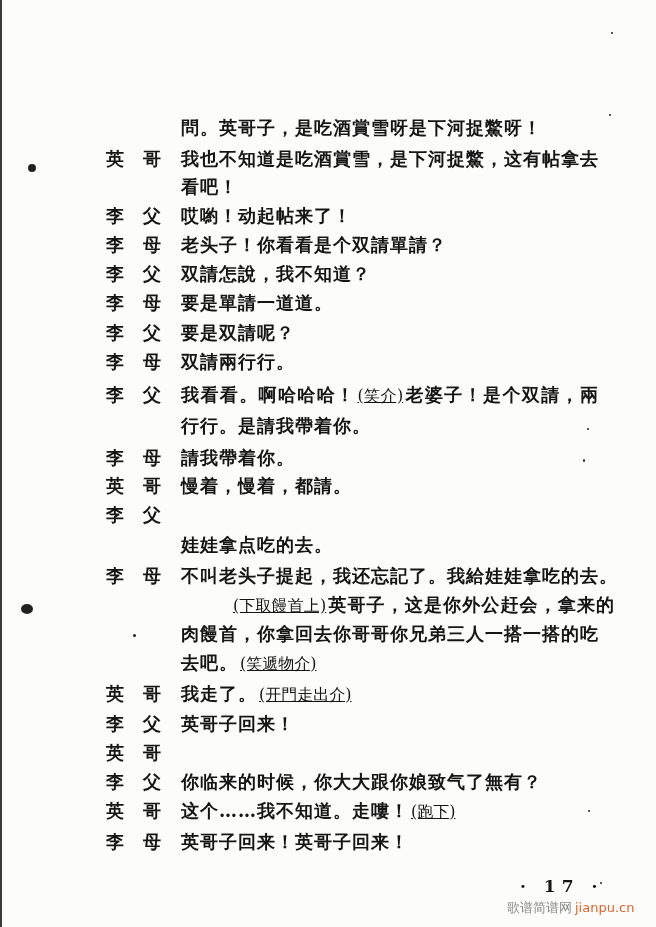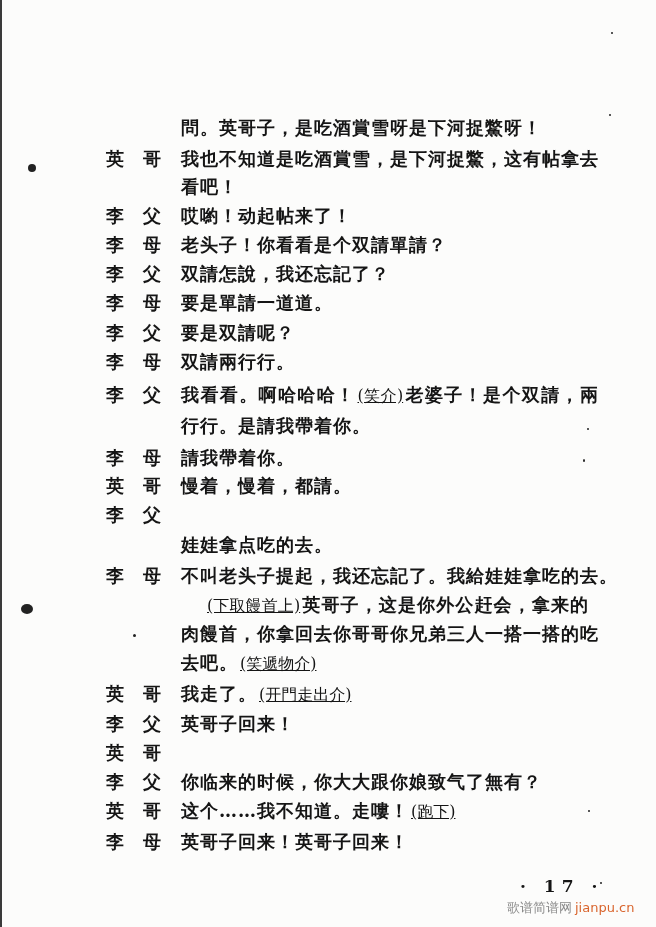--- a/index.html
+++ b/index.html
@@ -8,21 +8,21 @@
     background:#fcfcfb;
     font-family:"DejaVu Serif", "Liberation Serif", serif;
     color:#151515;
   }
   .edge { position:absolute; left:0; top:0; width:2px; height:927px; background:#3a3a3a; }
   .row { position:absolute; left:0; width:560px; height:24px; line-height:24px; font-size:18px; font-weight:700; white-space:nowrap; }
   .c1 { position:absolute; left:106px; top:0; }
   .c2 { position:absolute; left:143px; top:0; }
   .txt { position:absolute; left:181px; top:0; width:418px; letter-spacing:1px; }
   .txt.full { text-align:justify; text-align-last:justify; text-justify:inter-character; }
-  .txt.stage { left:205px; width:384px; }
+  .txt.stage { left:231px; width:384px; }
   .dir { font-size:16px; font-weight:400; letter-spacing:0; margin:0 2px;text-decoration:underline; }
   .pageno { position:absolute; top:876px; left:520px; font-size:17px; font-weight:700; letter-spacing:6px; }
   .wm { position:absolute; top:899px; left:507px; font-size:13px; font-family:"DejaVu Sans", sans-serif; }
   .wm-cn { color:#8a8a8a; }
   .wm-en { color:#d9652e; margin-left:3px; }
   .speck { position:absolute; background:#222; border-radius:50%; }
 </style>
 </head>
 <body>
 
@@ -52,21 +52,21 @@
 
   <div class="row" style="top:233px">
     <span class="c1">李</span>
     <span class="c2">母</span>
     <span class="txt">老头子！你看看是个双請單請？</span>
   </div>
 
   <div class="row" style="top:262px">
     <span class="c1">李</span>
     <span class="c2">父</span>
-    <span class="txt">双請怎說，我还忘記了？</span>
+    <span class="txt">双請怎說，我不知道？</span>
   </div>
 
   <div class="row" style="top:291px">
     <span class="c1">李</span>
     <span class="c2">母</span>
     <span class="txt">要是單請一道道。</span>
   </div>
 
   <div class="row" style="top:321px">
     <span class="c1">李</span>

